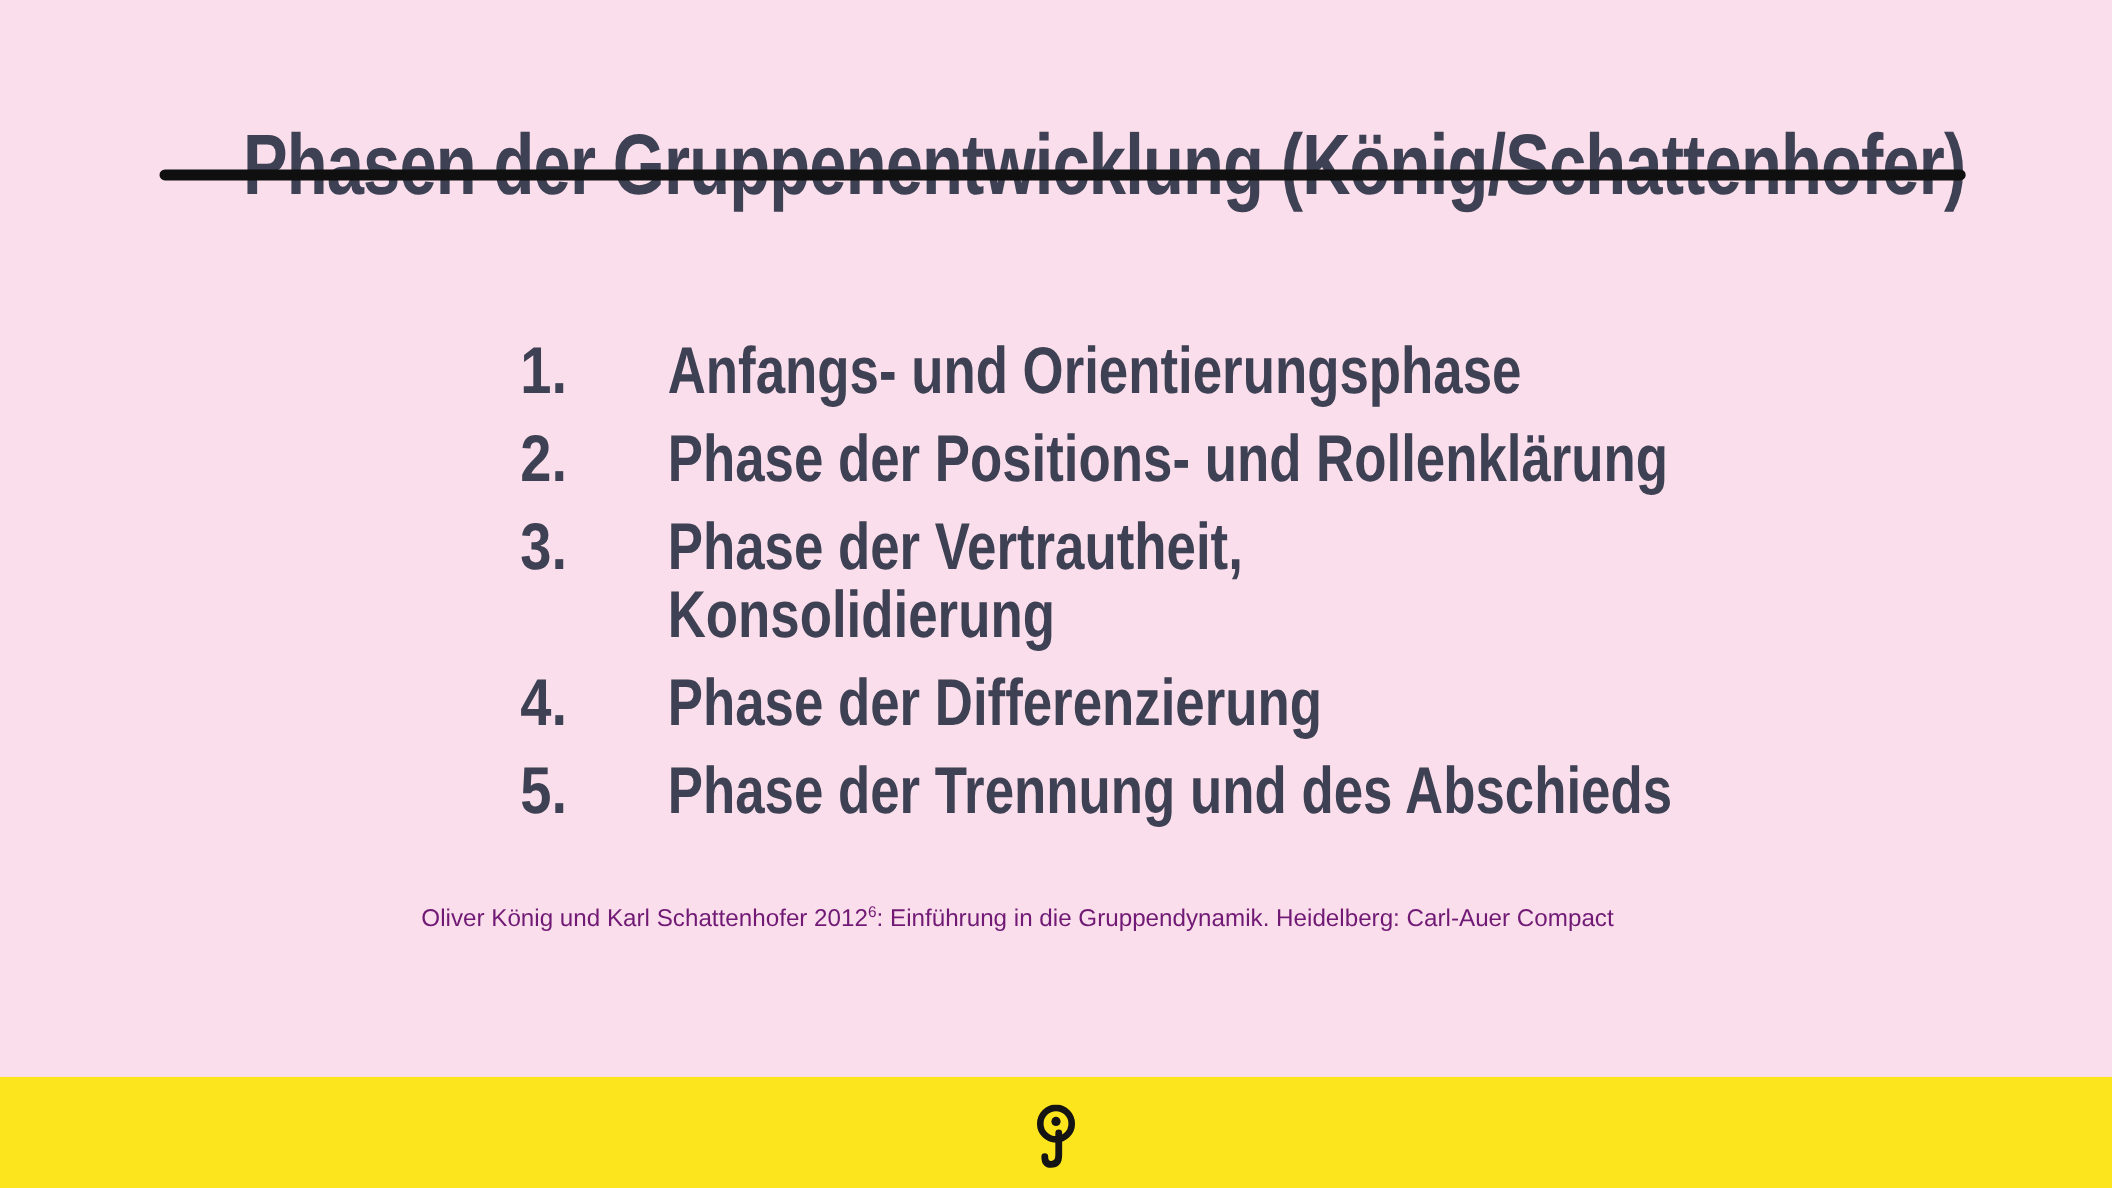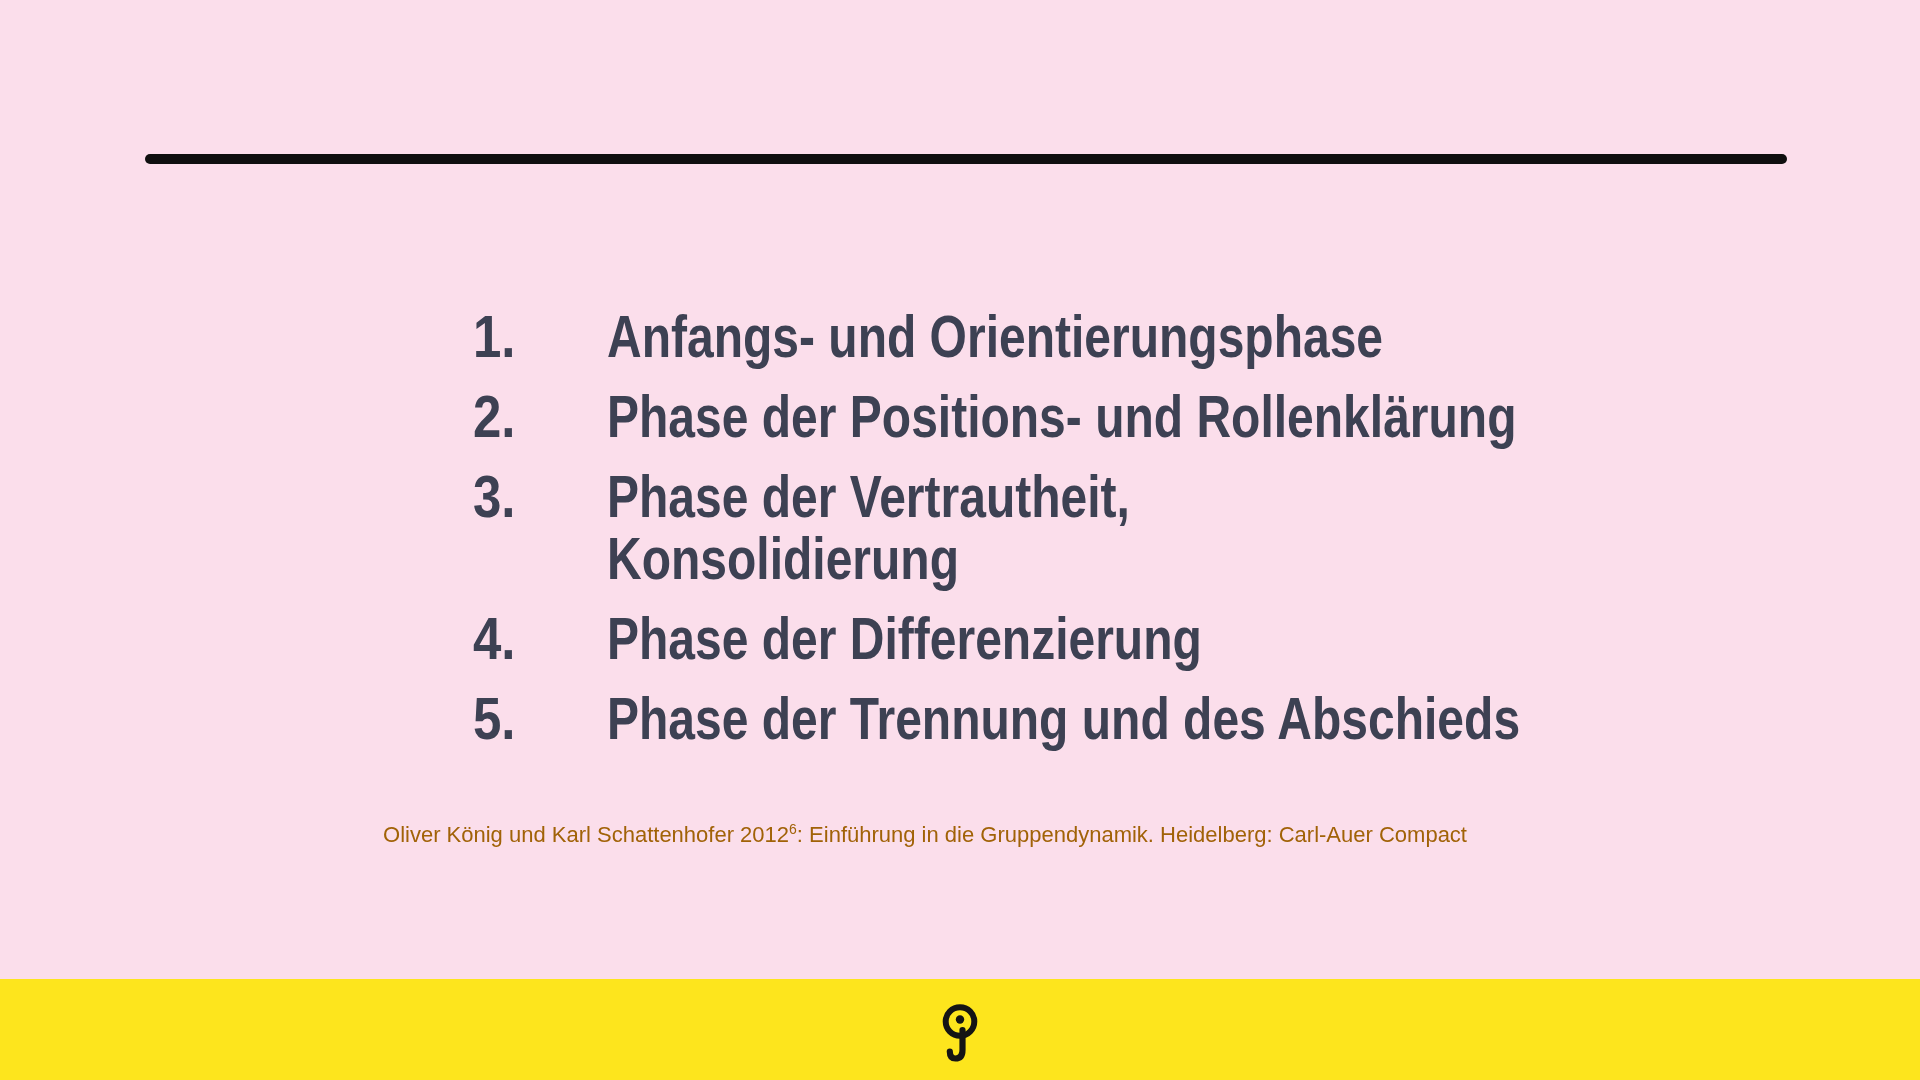--- a/index.html
+++ b/index.html
@@ -58,21 +58,21 @@
     width: 1210px;
     transform: scaleX(0.80);
     transform-origin: left center;
   }
   .citation {
     position: absolute;
     top: 822px; left: 0;
     width: 1850px;
     text-align: center;
     font-size: 22px;
-    color: #a16207;
+    color: #701a75;
   }
   .citation sup {
     font-size: 14px;
     line-height: 0;
   }
   .footer-bar {
     position: absolute;
     left: 0; bottom: 0;
     width: 100%; height: 101px;
     background: #fde51d;
@@ -82,20 +82,21 @@
   }
   .logo {
     margin-top: 10px;
   }
 </style>
 </head>
 <body>
 
 <div class="slide">
 
+  <h1 class="title"><span class="title-inner">Phasen der Gruppenentwicklung (König/Schattenhofer)</span></h1>
 
   <div class="rule"></div>
 
   <div class="list">
 
     <div class="item">
       <span class="num">1.</span>
       <span class="txt">Anfangs- und Orientierungsphase</span>
     </div>
 

